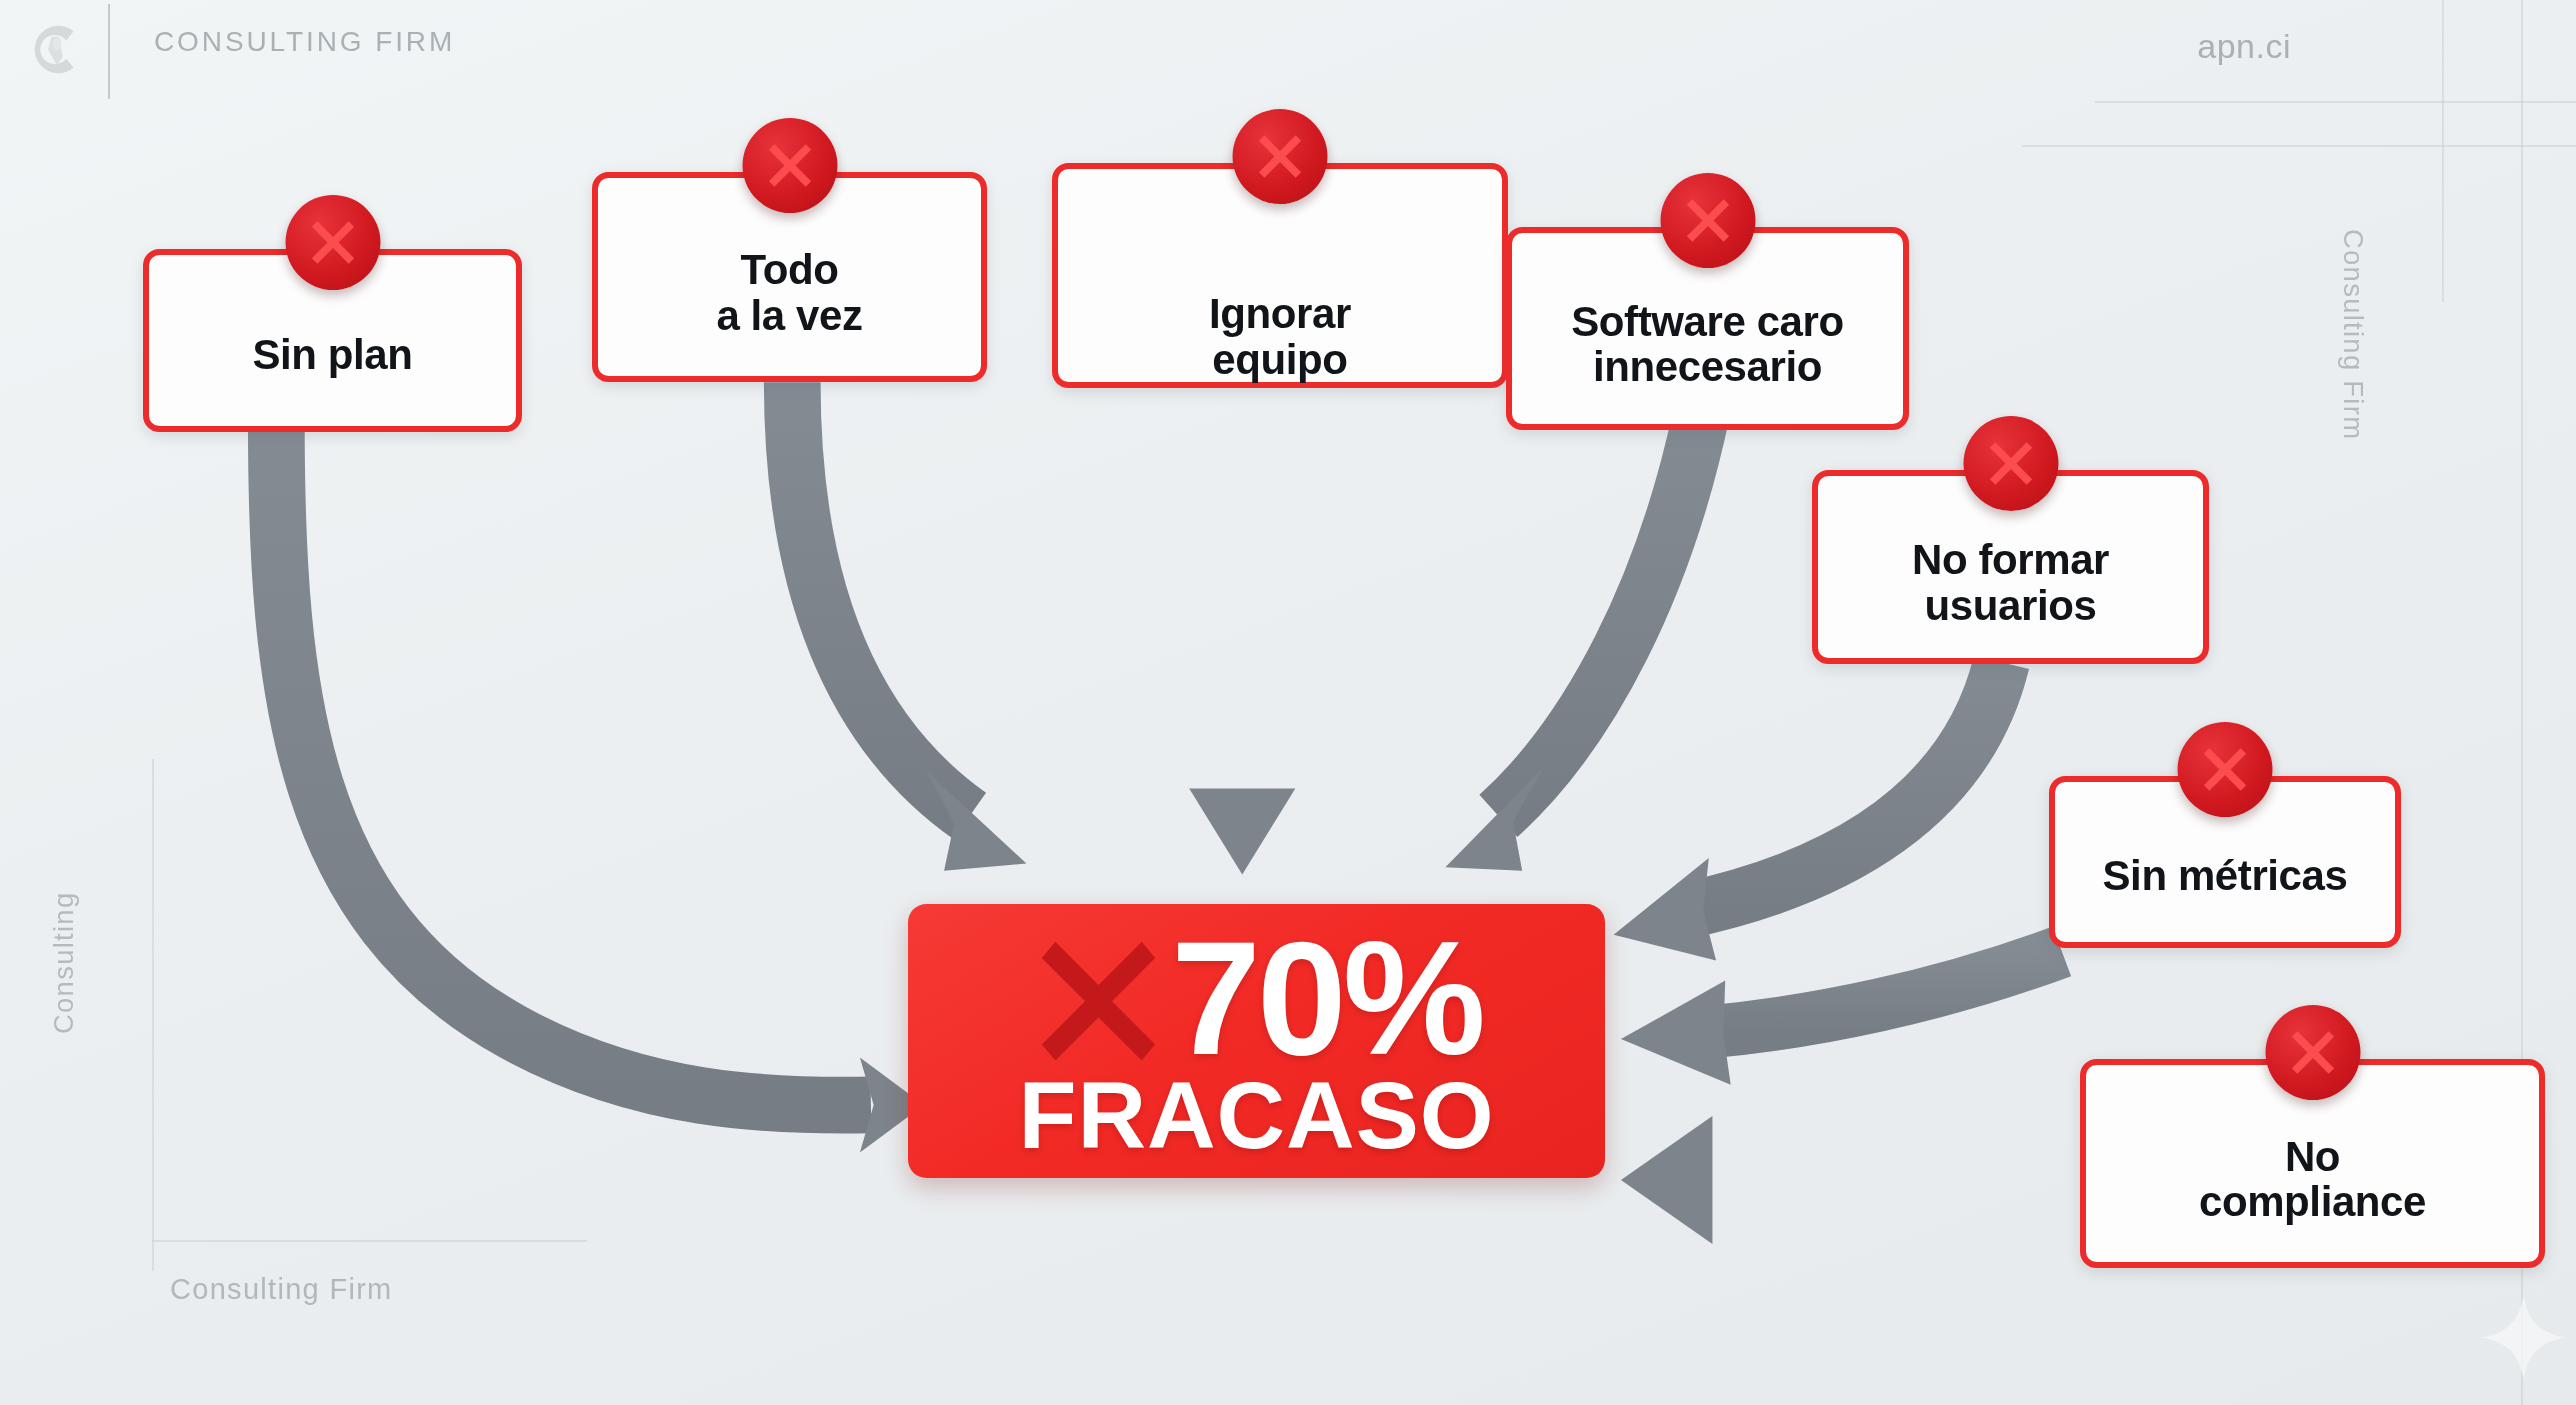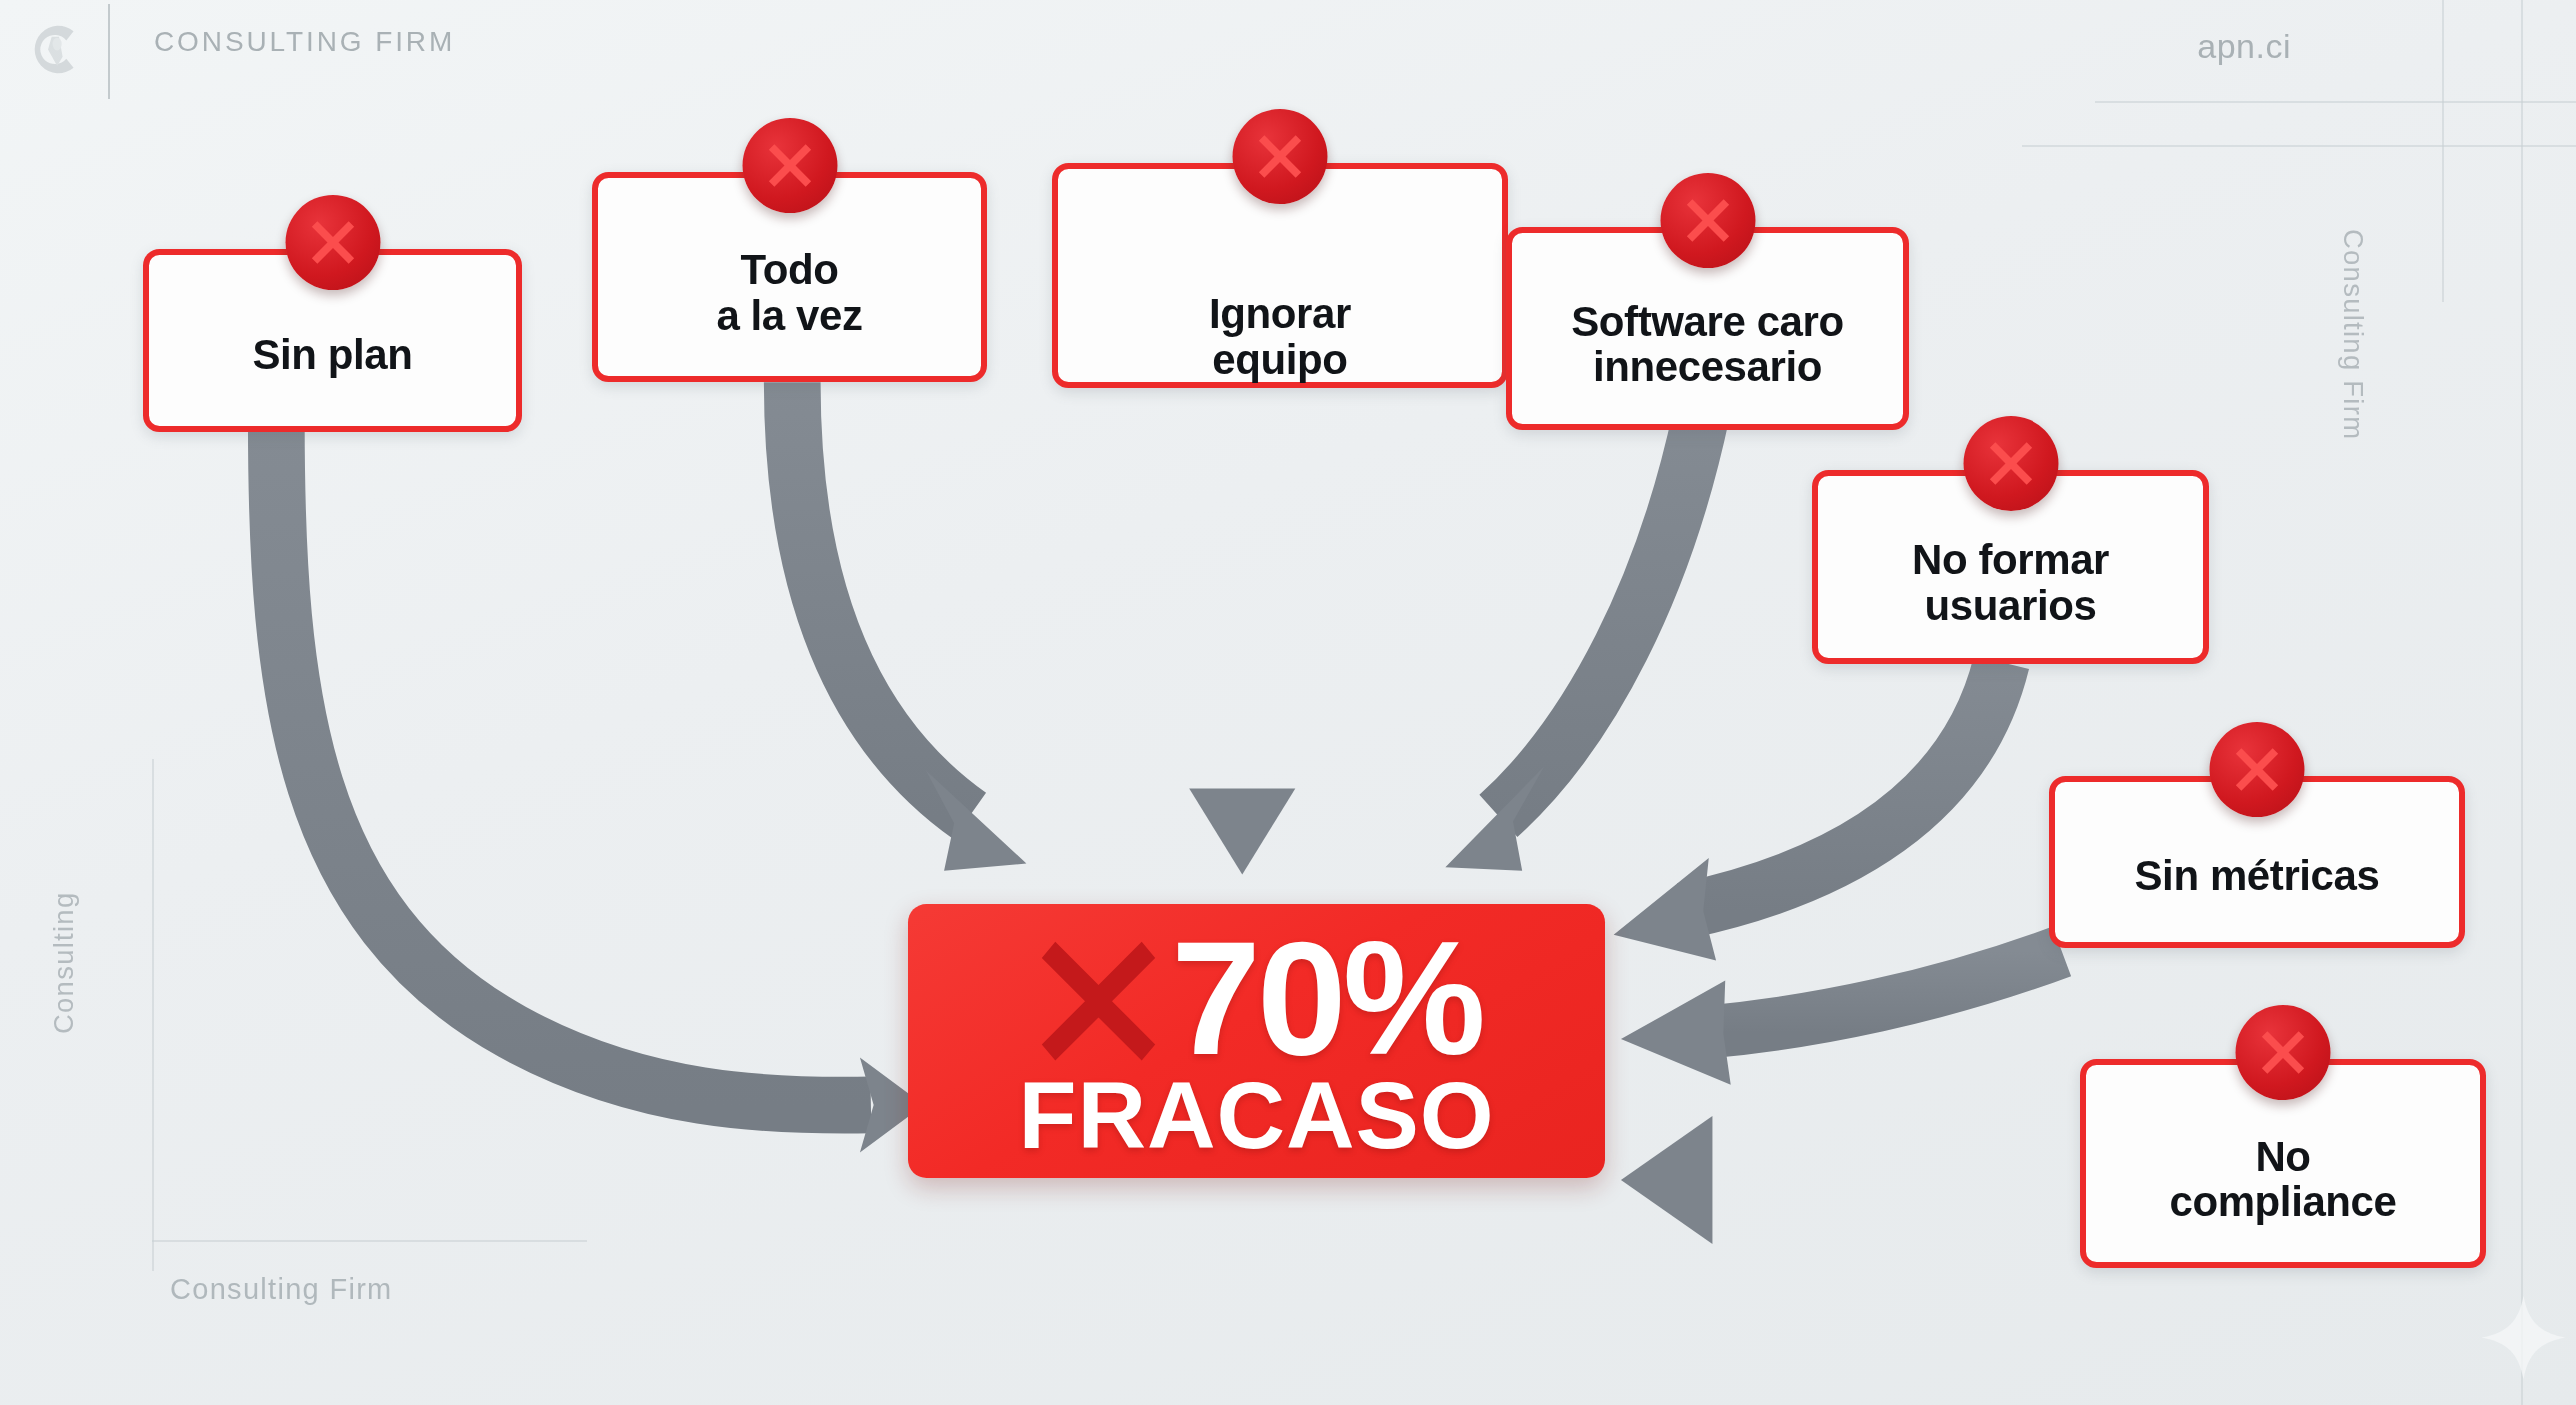--- a/index.html
+++ b/index.html
@@ -297,30 +297,30 @@
   <div class="card two-line" style="left:1812px; top:470px; width:397px; height:194px;">
     <span class="badge">
       <svg viewBox="0 0 62 62" aria-hidden="true">
         <path d="M14 8 L31 25 L48 8 L54 14 L37 31 L54 48 L48 54 L31 37 L14 54 L8 48 L25 31 L8 14 Z" fill="#fb4d4d"></path>
       </svg>
     </span>
     <span class="card-label">No formar
 usuarios</span>
   </div>
 
-  <div class="card one-line" style="left:2049px; top:776px; width:416px; height:172px;">
+  <div class="card one-line" style="left:2049px; top:776px; width:352px; height:172px;">
     <span class="badge">
       <svg viewBox="0 0 62 62" aria-hidden="true">
         <path d="M14 8 L31 25 L48 8 L54 14 L37 31 L54 48 L48 54 L31 37 L14 54 L8 48 L25 31 L8 14 Z" fill="#fb4d4d"></path>
       </svg>
     </span>
     <span class="card-label">Sin métricas</span>
   </div>
 
-  <div class="card two-line" style="left:2080px; top:1059px; width:406px; height:209px;align-items:center;">
+  <div class="card two-line" style="left:2080px; top:1059px; width:465px; height:209px;align-items:center;">
     <span class="badge">
       <svg viewBox="0 0 62 62" aria-hidden="true">
         <path d="M14 8 L31 25 L48 8 L54 14 L37 31 L54 48 L48 54 L31 37 L14 54 L8 48 L25 31 L8 14 Z" fill="#fb4d4d"></path>
       </svg>
     </span>
     <span class="card-label">No
 compliance</span>
   </div>
 
   <div id="result-box">

